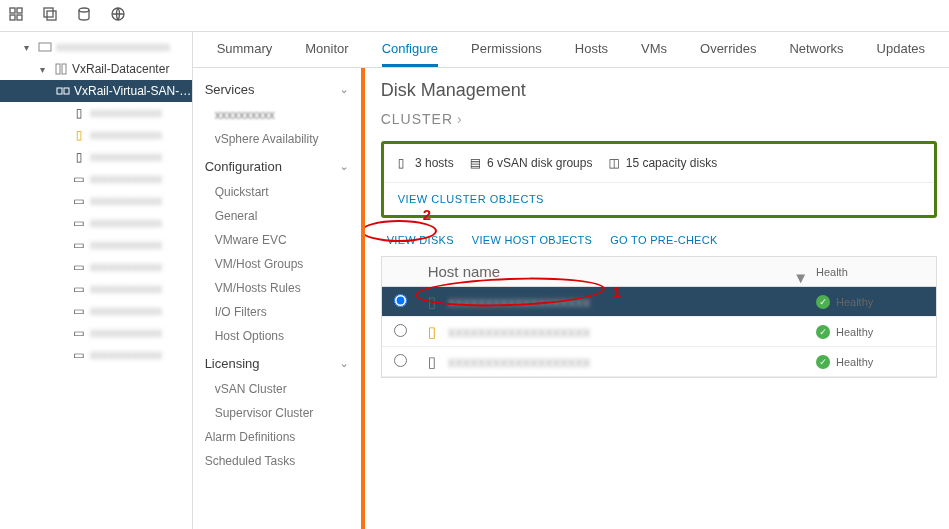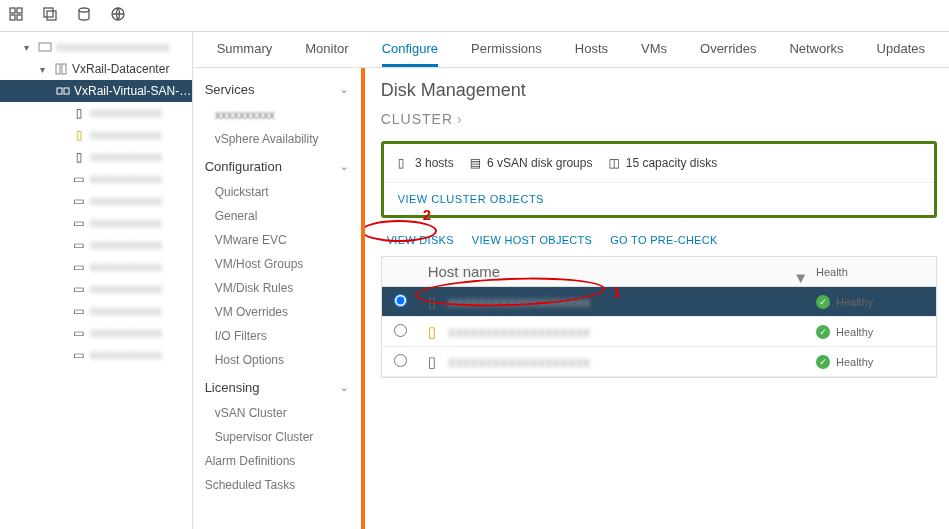--- a/index.html
+++ b/index.html
@@ -193,22 +193,21 @@
         <div class="cm-item">vSphere Availability</div>
 
         <div class="cm-header">
             <span>Configuration</span>
             <span class="chev">⌄</span>
           </div>
         <div class="cm-item">Quickstart</div>
         <div class="cm-item">General</div>
         <div class="cm-item">VMware EVC</div>
         <div class="cm-item">VM/Host Groups</div>
-        <div class="cm-item">VM/Disk Rules</div>
-        <div class="cm-item">VM Overrides</div>
+        <div class="cm-item">VM/Hosts Rules</div>
         <div class="cm-item">I/O Filters</div>
         <div class="cm-item">Host Options</div>
 
         <div class="cm-header">
             <span>Licensing</span>
             <span class="chev">⌄</span>
           </div>
         <div class="cm-item">vSAN Cluster</div>
         <div class="cm-item">Supervisor Cluster</div>
 

